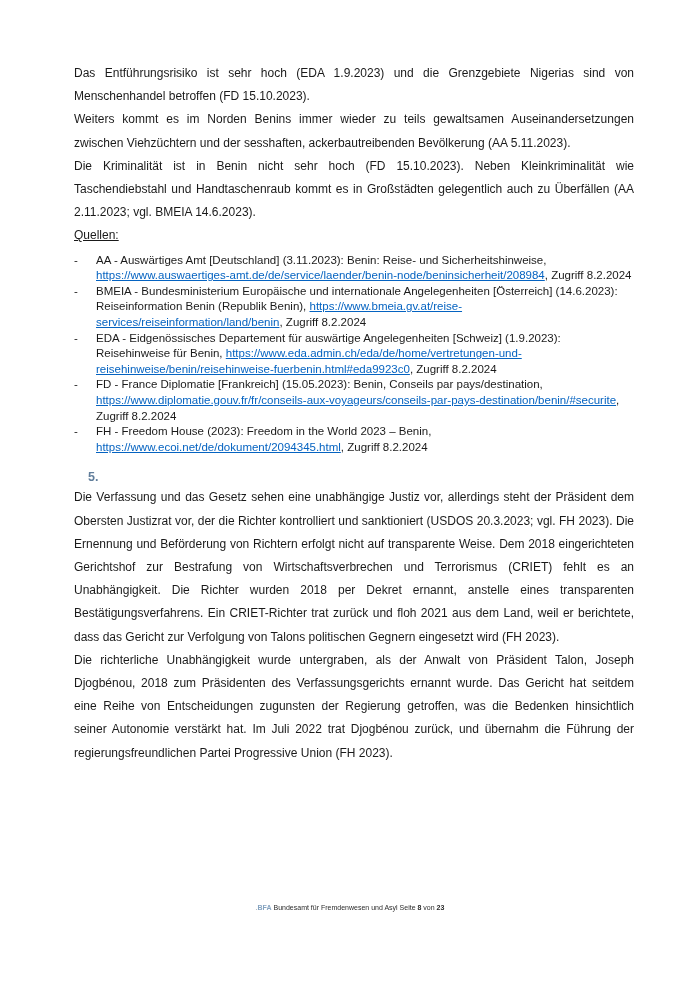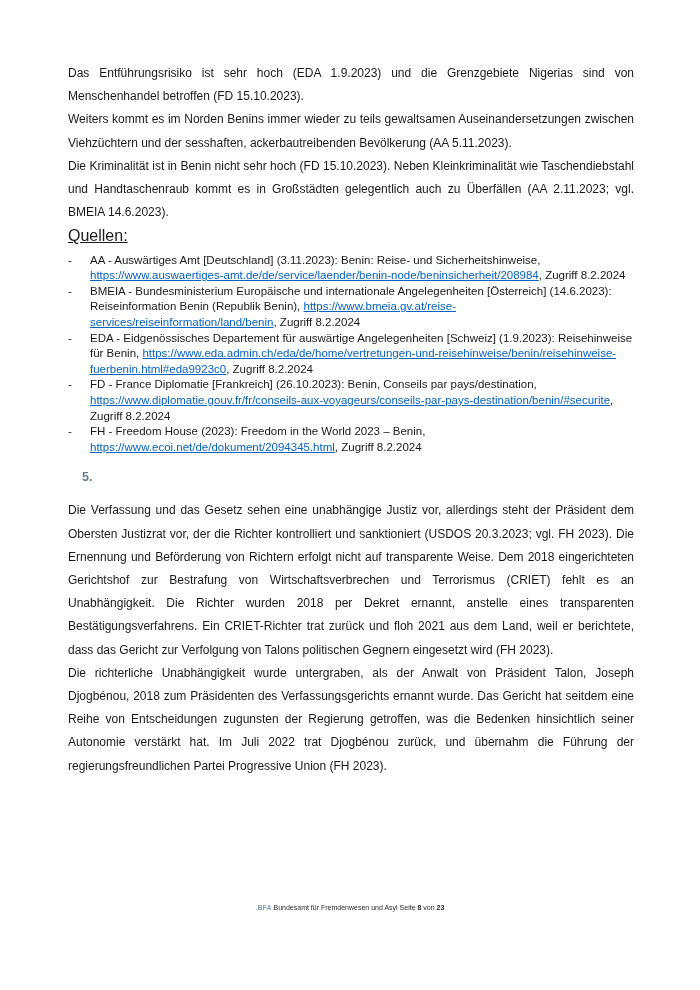--- a/index.html
+++ b/index.html
@@ -8,33 +8,33 @@
     width: 700px;
     height: 990px;
     margin: 0 auto;
     background: #ffffff;
     overflow: hidden;
     font-family: "Liberation Sans", sans-serif;
     color: #1a1a1a;
   }
   .content {
     position: absolute;
-    left: 68px;
+    left: 74px;
     right: 66px;
     top: 62px;
   }
   p.par {
     margin: 0;
     font-size: 12px;
     line-height: 23.2px;
     text-align: justify;
   }
   p.sources-label {
     margin: 0;
-    font-size: 16px;
+    font-size: 12px;
     line-height: 23.2px;
     text-decoration: underline;
   }
   ul.sources {
     list-style: none;
     margin: 5px 0 0 0;
     padding: 0;
     font-size: 11.5px;
     line-height: 15.6px;
   }
@@ -58,21 +58,21 @@
   h2.section-heading {
     display: flex;
     margin: 14px 0 0 0;
     padding-left: 14px;
     font-size: 12.5px;
     font-weight: bold;
     color: #617e9b;
     line-height: 17px;
   }
   h2.section-heading .heading-number { margin-right: 13px; }
-  .body-block { margin-top: 13px; }
+  .body-block { }
   .page-footer {
     position: absolute;
     left: 0;
     right: 0;
     top: 903px;
     text-align: center;
     font-size: 7px;
     color: #2b2b2b;
     line-height: 10px;
   }
@@ -100,21 +100,21 @@
       <li>
         <span class="dash">-</span>
         <span class="src-text"><span>BMEIA - Bundesministerium Europäische und internationale Angelegenheiten [Österreich] (14.6.2023): Reiseinformation Benin (Republik Benin), </span><a class="src-link">https://www.bmeia.gv.at/reise-services/reiseinformation/land/benin</a><span>, Zugriff 8.2.2024</span></span>
       </li>
       <li>
         <span class="dash">-</span>
         <span class="src-text"><span>EDA - Eidgenössisches Departement für auswärtige Angelegenheiten [Schweiz] (1.9.2023): Reisehinweise für Benin, </span><a class="src-link">https://www.eda.admin.ch/eda/de/home/vertretungen-und-reisehinweise/benin/reisehinweise-fuerbenin.html#eda9923c0</a><span>, Zugriff 8.2.2024</span></span>
       </li>
       <li>
         <span class="dash">-</span>
-        <span class="src-text"><span>FD - France Diplomatie [Frankreich] (26.10.2023): Benin, Conseils par pays/destination, </span><a class="src-link">https://www.diplomatie.gouv.fr/fr/conseils-aux-voyageurs/conseils-par-pays-destination/benin/#securite</a><span>, Zugriff 8.2.2024</span></span>
+        <span class="src-text"><span>FD - France Diplomatie [Frankreich] (15.05.2023): Benin, Conseils par pays/destination, </span><a class="src-link">https://www.diplomatie.gouv.fr/fr/conseils-aux-voyageurs/conseils-par-pays-destination/benin/#securite</a><span>, Zugriff 8.2.2024</span></span>
       </li>
       <li>
         <span class="dash">-</span>
         <span class="src-text"><span>FH - Freedom House (2023): Freedom in the World 2023 – Benin, </span><a class="src-link">https://www.ecoi.net/de/dokument/2094345.html</a><span>, Zugriff 8.2.2024</span></span>
       </li>
     </ul>
 
     <h2 class="section-heading">
       <span class="heading-number">5.</span>
     </h2>

